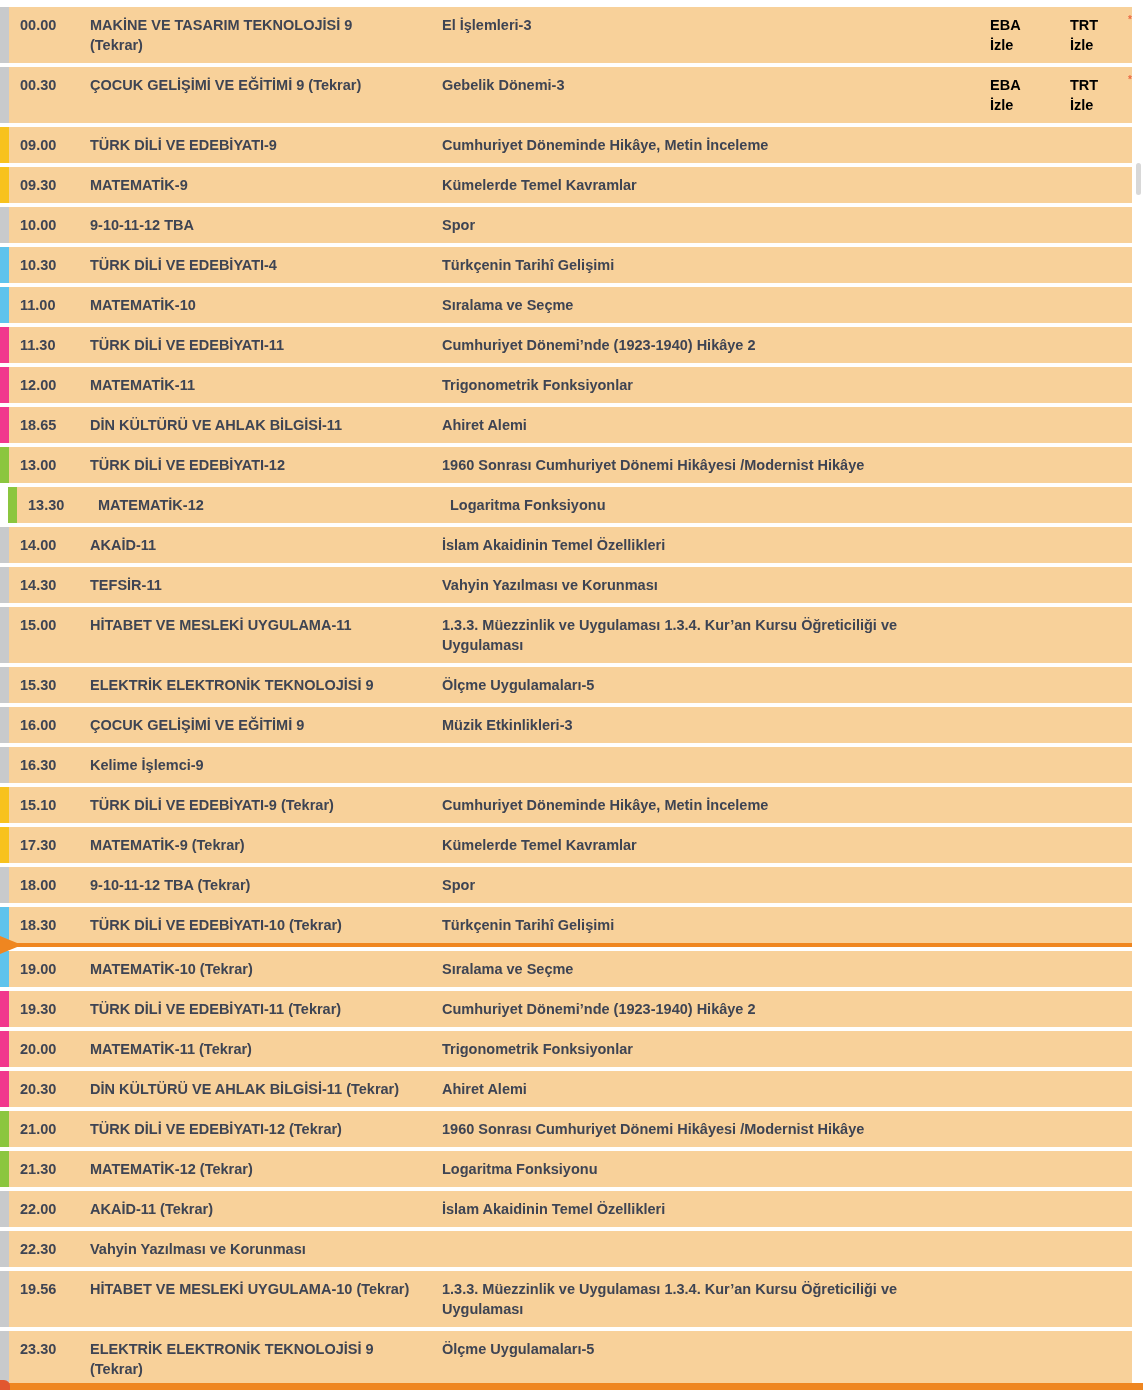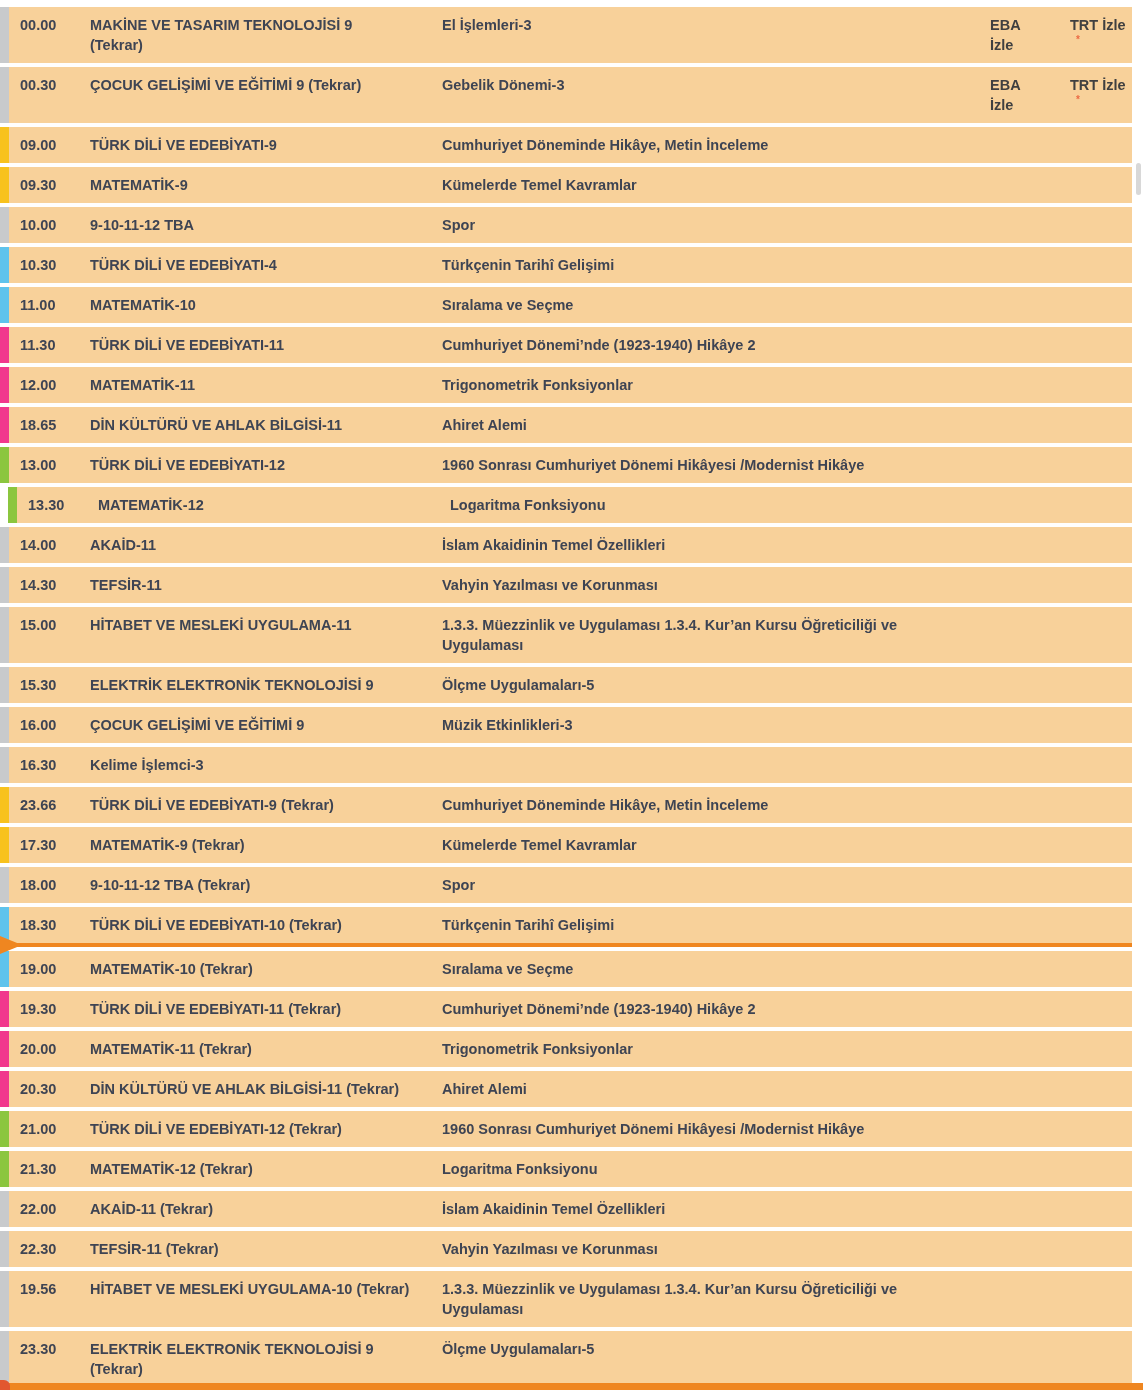--- a/index.html
+++ b/index.html
@@ -19,23 +19,23 @@
     color:#3E4453;
     font-weight:700;font-size:14.5px;line-height:20px;
   }
   .row.indent{margin-left:8px;}
   .stripe{flex:none;width:9px;align-self:stretch;}
   .cell{padding-top:8px;padding-bottom:8px;box-sizing:border-box;}
   .time{flex:none;width:81px;padding-left:11px;}
   .course{flex:none;width:352px;padding-right:10px;white-space:pre-line;}
   .topic{flex:1;padding-right:10px;white-space:pre-line;}
   .links{flex:none;width:142px;display:flex;align-items:flex-start;}
-  .link{display:block;color:#404040;cursor:pointer;text-decoration:none;font-weight:700;}
+  .link{display:block;color:#000000;cursor:pointer;text-decoration:none;font-weight:700;}
   .eba{width:80px;white-space:pre-line;}
-  .trt-wrap{width:62px;display:flex;flex-direction:column;}
+  .trt-wrap{width:62px;display:flex;flex-direction:row;}
   .trt-mark{font-size:10px;line-height:9px;color:#EB6A44;margin-left:6px;font-weight:700;}
   .now-line{
     position:relative;height:4px;background:#EF8620;
     margin:-4px 11px 4px 0;z-index:3;
   }
   .now-wedge{
     position:absolute;left:0;top:-7px;width:0;height:0;
     border-top:9px solid transparent;
     border-bottom:9px solid transparent;
     border-left:22px solid #EF8620;
@@ -188,26 +188,26 @@
     <div class="row">
     <div class="stripe" style="background: rgb(200, 202, 204);"></div>
     <div class="cell time">16.00</div>
     <div class="cell course">ÇOCUK GELİŞİMİ VE EĞİTİMİ 9</div>
     <div class="cell topic">Müzik Etkinlikleri-3</div>
 
   </div>
     <div class="row">
     <div class="stripe" style="background: rgb(200, 202, 204);"></div>
     <div class="cell time">16.30</div>
-    <div class="cell topic">Kelime İşlemci-3</div>
+    <div class="cell topic">Kelime İşlemci-9</div>
 
   </div>
     <div class="row">
     <div class="stripe" style="background: rgb(248, 194, 29);"></div>
-    <div class="cell time">23.66</div>
+    <div class="cell time">15.10</div>
     <div class="cell course">TÜRK DİLİ VE EDEBİYATI-9 (Tekrar)</div>
     <div class="cell topic">Cumhuriyet Döneminde Hikâye, Metin İnceleme</div>
 
   </div>
     <div class="row">
     <div class="stripe" style="background: rgb(248, 194, 29);"></div>
     <div class="cell time">17.30</div>
     <div class="cell course">MATEMATİK-9 (Tekrar)</div>
     <div class="cell topic">Kümelerde Temel Kavramlar</div>
 
@@ -274,21 +274,20 @@
     <div class="row">
     <div class="stripe" style="background: rgb(200, 202, 204);"></div>
     <div class="cell time">22.00</div>
     <div class="cell course">AKAİD-11 (Tekrar)</div>
     <div class="cell topic">İslam Akaidinin Temel Özellikleri</div>
 
   </div>
     <div class="row">
     <div class="stripe" style="background: rgb(200, 202, 204);"></div>
     <div class="cell time">22.30</div>
-    <div class="cell course">TEFSİR-11 (Tekrar)</div>
     <div class="cell topic">Vahyin Yazılması ve Korunması</div>
 
   </div>
     <div class="row">
     <div class="stripe" style="background: rgb(200, 202, 204);"></div>
     <div class="cell time">19.56</div>
     <div class="cell course">HİTABET VE MESLEKİ UYGULAMA-10 (Tekrar)</div>
     <div class="cell topic">1.3.3. Müezzinlik ve Uygulaması 1.3.4. Kur’an Kursu Öğreticiliği ve
 Uygulaması</div>
 

